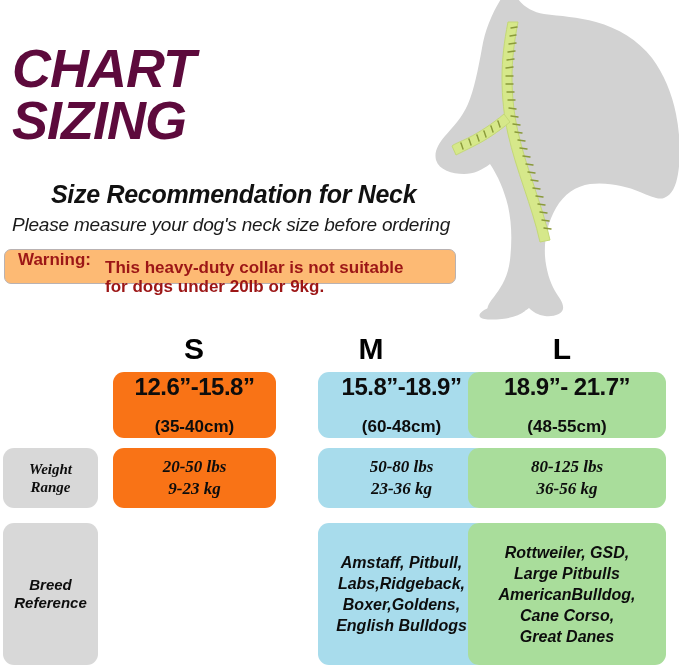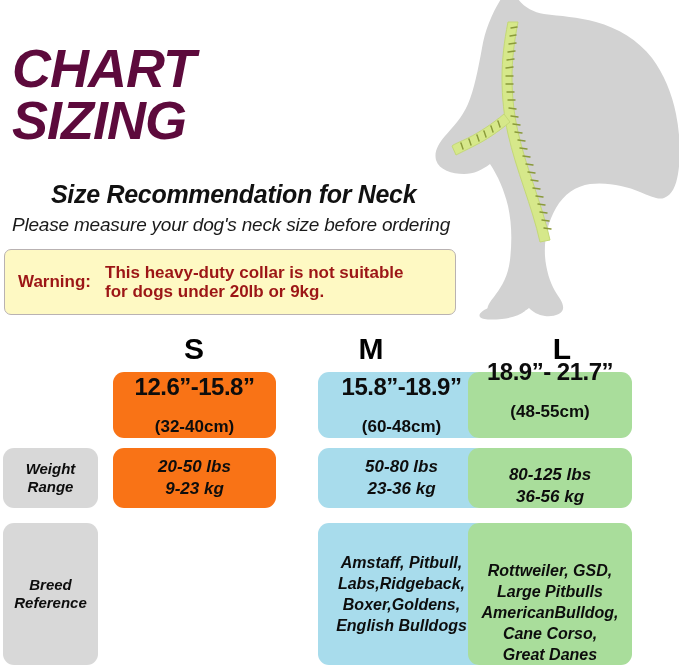--- a/index.html
+++ b/index.html
@@ -56,42 +56,42 @@
     font-weight: normal;
     font-size: 19px;
     color: #1a1a1a;
     letter-spacing: -0.2px;
   }
 
   
   .warning-box {
     position: absolute;
     left: 4px; top: 249px;
-    width: 452px; height: 66px;
+    width: 452px; height: 35px;
     border: 1px solid #b9b2b2;
     border-radius: 7px;
-    background: #fef9c3;
+    background: #fdba74;
     display: flex;
-    align-items: center;
     padding-left: 13px;
   }
   .warning-label {
     font-weight: bold;
     font-size: 17px;
     color: #9c1616;
     font-style: normal;
     white-space: nowrap;
     padding-right: 14px;
   }
   .warning-text {
     font-weight: bold;
     font-size: 17px;
     line-height: 19px;
     color: #9c1616;
     white-space: pre-line;
+    margin-top: 8px;
   }
 
   
   .size-headers {
     position: absolute;
     left: 0; top: 332px;
     width: 679px; height: 32px;
   }
   .size-headers .sz {
     position: absolute;
@@ -108,21 +108,21 @@
   .table {
     position: absolute;
     left: 0; top: 369px;
     width: 679px;
   }
   .row {
     position: relative;
     width: 679px;
   }
   .row.r1 { height: 77px; }
-  .row.r2 { height: 75px; }
+  .row.r2 { height: 75px; font-family: Liberation Serif, serif; }
   .row.r3 { height: 151px; }
 
   .cell {
     position: absolute;
     border-radius: 11px;
     display: flex;
     align-items: center;
     justify-content: center;
     text-align: center;
     font-style: italic;
@@ -131,21 +131,21 @@
     white-space: pre-line;
   }
   .cell.label {
     left: 3px; width: 95px;
     background: #d8d8d8;
     font-size: 15px;
     line-height: 18px;
   }
   .cell.c-s { left: 113px; width: 163px; background: #f97316; }
   .cell.c-m { left: 288px; width: 167px; background: #a8dcec; margin-left: 30px; }
-  .cell.c-l { left: 468px; width: 164px; background: #a9dd9b; align-items: flex-end; }
+  .cell.c-l { left: 468px; width: 198px; background: #a9dd9b; }
 
   .row.r1 .cell { top: 3px; height: 66px; }
   .row.r2 .cell { top: 2px; height: 60px; }
   .row.r3 .cell { top: 2px; height: 142px; }
 
   .neck-main {
     font-size: 24px;
     font-weight: bold;
     font-style: normal;
     line-height: 26px;
@@ -295,21 +295,21 @@
   <div class="sz m">M</div>
   <div class="sz l">L</div>
 </div>
 
 <div class="table">
 
   <div class="row r1">
     <div class="cell c-s">
       <div class="stack">
         <div class="neck-main">12.6”-15.8”</div>
-        <div class="neck-sub">(32-40cm)</div>
+        <div class="neck-sub">(35-40cm)</div>
       </div>
     </div>
     <div class="cell c-m">
       <div class="stack">
         <div class="neck-main">15.8”-18.9”</div>
         <div class="neck-sub">(60-48cm)</div>
       </div>
     </div>
     <div class="cell c-l">
       <div class="stack">

